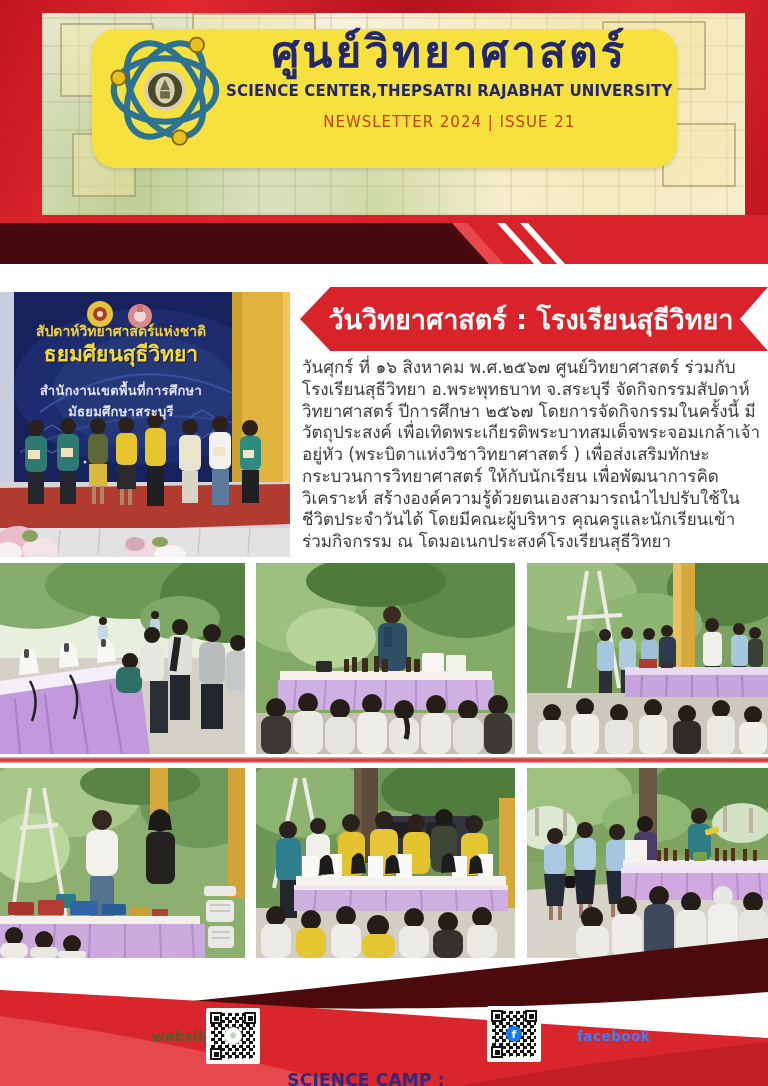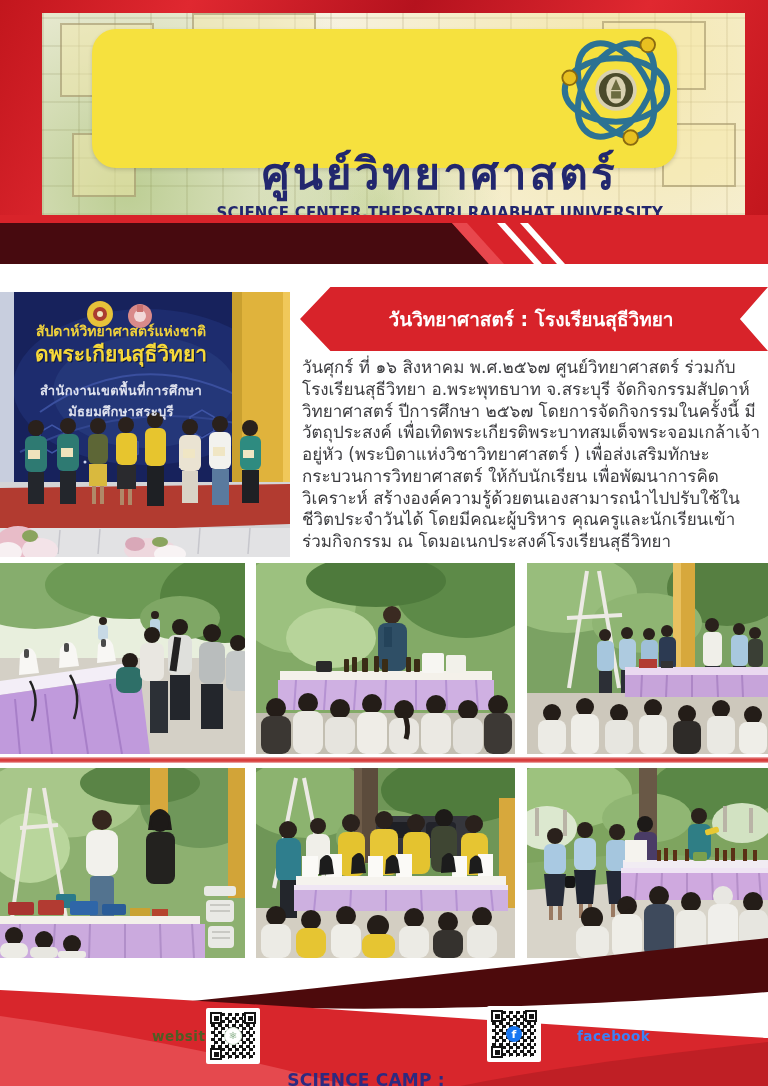--- a/index.html
+++ b/index.html
@@ -10,41 +10,41 @@
           background:linear-gradient(115deg,#c2161d 0%,#e02830 22%,#b5121e 48%,#e02830 75%,#c2161d 100%);}
   .sketch{position:absolute;left:42px;top:13px;width:703px;height:202px;background:#f7f3e6;
           background-image:
             radial-gradient(circle at 12% 88%,rgba(140,175,80,.55),transparent 42%),
             radial-gradient(circle at 48% 95%,rgba(150,185,90,.4),transparent 30%),
             radial-gradient(circle at 82% 25%,rgba(242,224,140,.65),transparent 55%),
             repeating-linear-gradient(90deg,rgba(135,120,88,.18) 0 2px,transparent 2px 36px),
             repeating-linear-gradient(0deg,rgba(135,120,88,.16) 0 2px,transparent 2px 28px);}
   .win{position:absolute;border:2px solid rgba(120,105,70,.4);background:rgba(246,232,170,.45);}
   .brandbox{position:absolute;left:92px;top:29px;width:585px;height:139px;background:#f6e13e;
-            border-radius:24px;display:flex;align-items:flex-end;box-shadow:0 2px 4px rgba(0,0,0,.15);flex-direction:column;}
+            border-radius:24px;display:flex;align-items:flex-start;box-shadow:0 2px 4px rgba(0,0,0,.15);}
   .atom{width:122px;height:122px;margin-left:12px;flex:0 0 auto;}
   .brandtext{flex:1;display:flex;flex-direction:column;align-items:center;justify-content:center;padding-right:14px;}
   .title-thai{font-size:44px;font-weight:bold;color:#22276e;letter-spacing:3px;line-height:1.05;}
   .subtitle{font-size:15px;font-weight:bold;color:#22276e;margin-top:7px;letter-spacing:.2px;white-space:nowrap;}
   .issueline{font-size:15px;font-weight:normal;color:#c2410c;margin-top:13px;letter-spacing:1px;}
   .urlstrip{position:absolute;left:230px;top:183px;width:334px;height:27px;background:#f6e13e;border-radius:3px;
             display:flex;align-items:center;justify-content:center;font-size:14px;font-weight:bold;
             color:#22276e;letter-spacing:3.5px;}
   .band{position:absolute;left:0;top:215px;width:768px;height:49px;display:block;}
   
   .stage-photo{position:absolute;left:0;top:292px;width:290px;height:265px;}
   .stage-photo svg{position:absolute;inset:0;display:block;}
   .stage-line{position:absolute;left:10px;width:222px;text-align:center;font-weight:bold;}
   .sl1{top:28px;font-size:14px;color:#f0d23c;}
   .sl2{top:45px;font-size:21px;color:#f5d83a;text-shadow:1px 1px 0 #0c143a;}
   .sl3{top:88px;font-size:13px;color:#dfe2ee;font-weight:bold;letter-spacing:.3px;}
   .banner{position:absolute;left:300px;top:287px;width:468px;height:64px;background:#d8232a;
           clip-path:polygon(0 50%,6.5% 0,100% 0,94% 50%,100% 100%,6.5% 100%);
           display:flex;align-items:center;justify-content:center;}
-  .banner-title{color:#ffffff;font-size:19px;font-weight:bold;padding-left:18px;padding-right:24px;white-space:nowrap;}
+  .banner-title{color:#ffffff;font-size:27px;font-weight:bold;padding-left:18px;padding-right:24px;white-space:nowrap;}
   .body-text{position:absolute;left:302px;top:357px;width:462px;font-size:17px;line-height:1.28;
              color:#3d3d40;text-align:left;}
   
   .photo{position:absolute;overflow:hidden;}
   .photo svg{display:block;width:100%;height:100%;}
   .p1{left:0;top:563px;width:245px;height:191px;}
   .p2{left:256px;top:563px;width:259px;height:191px;}
   .p3{left:527px;top:563px;width:241px;height:191px;}
   .p4{left:0;top:768px;width:245px;height:190px;}
   .p5{left:256px;top:768px;width:259px;height:190px;}
@@ -200,21 +200,21 @@
           <ellipse cx="40" cy="258" rx="18" ry="12" fill="#f3e3e8"></ellipse>
         <ellipse cx="8" cy="260" rx="14" ry="10" fill="#f7f0f2"></ellipse>
           <ellipse cx="30" cy="244" rx="8" ry="6" fill="#8aa45e"></ellipse>
         <ellipse cx="150" cy="258" rx="26" ry="12" fill="#eed8de"></ellipse>
           <ellipse cx="170" cy="262" rx="16" ry="9" fill="#f8f3f4"></ellipse>
         <ellipse cx="135" cy="252" rx="10" ry="7" fill="#d9a8b8"></ellipse>
           <ellipse cx="160" cy="250" rx="8" ry="5" fill="#8aa45e"></ellipse>
       </g>
     </svg>
     <div class="stage-line sl1">สัปดาห์วิทยาศาสตร์แห่งชาติ</div>
-    <div class="stage-line sl2">ดพระเกียนสุธีวิทยา</div>
+    <div class="stage-line sl2">ธยมศียนสุธีวิทยา</div>
     <div class="stage-line sl3">สำนักงานเขตพื้นที่การศึกษามัธยมศึกษาสระบุรี</div>
   </div>
 
   <div class="banner">
     <div class="banner-title">วันวิทยาศาสตร์ : โรงเรียนสุธีวิทยา</div>
   </div>
 
   <div class="body-text">วันศุกร์ ที่ ๑๖ สิงหาคม พ.ศ.๒๕๖๗ ศูนย์วิทยาศาสตร์ ร่วมกับโรงเรียนสุธีวิทยา อ.พระพุทธบาท จ.สระบุรี จัดกิจกรรมสัปดาห์วิทยาศาสตร์ ปีการศึกษา ๒๕๖๗ โดยการจัดกิจกรรมในครั้งนี้ มีวัตถุประสงค์ เพื่อเทิดพระเกียรติพระบาทสมเด็จพระจอมเกล้าเจ้าอยู่หัว (พระบิดาแห่งวิชาวิทยาศาสตร์ ) เพื่อส่งเสริมทักษะกระบวนการวิทยาศาสตร์ ให้กับนักเรียน เพื่อพัฒนาการคิดวิเคราะห์ สร้างองค์ความรู้ด้วยตนเองสามารถนำไปปรับใช้ในชีวิตประจำวันได้ โดยมีคณะผู้บริหาร คุณครูและนักเรียนเข้าร่วมกิจกรรม ณ โดมอเนกประสงค์โรงเรียนสุธีวิทยา</div>
 
   <div class="photo p1">

